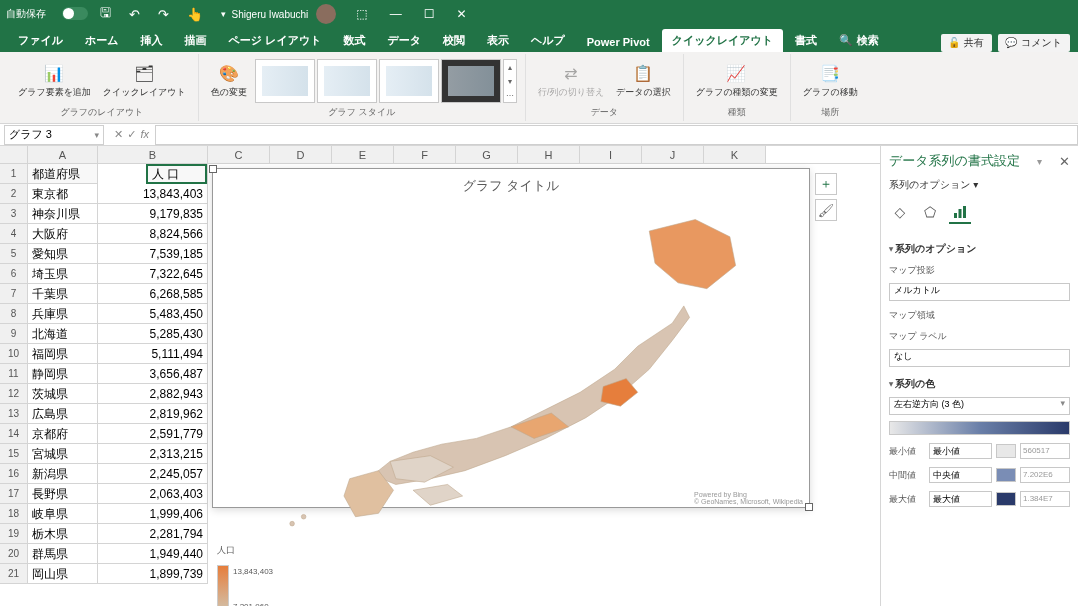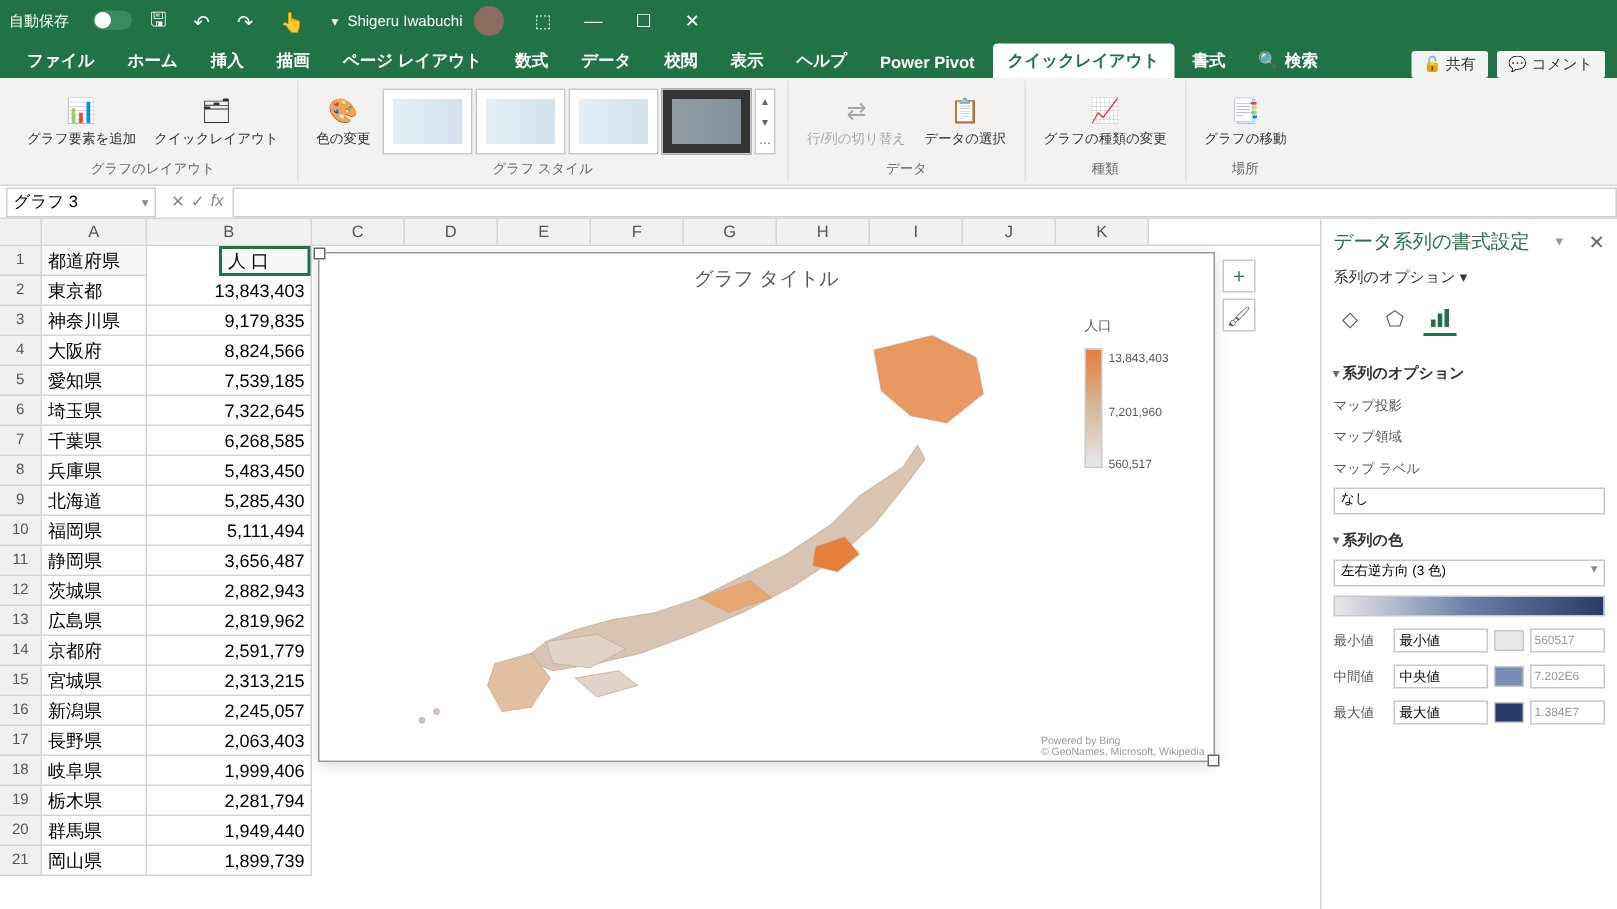--- a/index.html
+++ b/index.html
@@ -67,21 +67,21 @@
 .cell.num { text-align: right; }
 .cell.header-cell { background: #f8f8f8; font-weight: 500; }
 .cell.selected { border: 2px solid #217346; line-height: 16px; margin-left: 48px; }
 
 
 .chart-obj { position: absolute; left: 212px; top: 22px; width: 598px; height: 340px; border: 1px solid #999; background: #fff; box-shadow: 0 2px 8px rgba(0,0,0,0.15); }
 .chart-obj::before, .chart-obj::after { content: ''; position: absolute; width: 6px; height: 6px; background: #fff; border: 1px solid #666; }
 .chart-obj::before { top: -4px; left: -4px; }
 .chart-obj::after { bottom: -4px; right: -4px; }
 .chart-title { text-align: center; font-size: 13px; color: #595959; padding: 8px 0; }
-.chart-body { display: flex; height: calc(100% - 44px); }
+.chart-body { display: flex; height: calc(100% - 44px); flex-direction: column; }
 .map-area { flex: 1; position: relative; padding: 4px 10px; }
 .legend-area { width: 90px; padding: 8px 4px; font-size: 8px; color: #595959; }
 .legend-title { font-size: 9px; margin-bottom: 4px; }
 .legend-bar { width: 12px; height: 80px; background: linear-gradient(180deg, #e67e3c 0%, #d4b89c 50%, #e8e8e8 100%); margin: 4px 0; border: 1px solid #ccc; }
 .legend-labels { display: flex; flex-direction: column; justify-content: space-between; height: 80px; font-size: 8px; margin-left: 16px; margin-top: -82px; }
 .chart-footer { position: absolute; bottom: 2px; right: 6px; font-size: 7px; color: #999; }
 .chart-side-btns { position: absolute; right: -28px; top: 4px; display: flex; flex-direction: column; gap: 4px; }
 .chart-side-btn { width: 22px; height: 22px; border: 1px solid #c8c8c8; background: #fff; display: flex; align-items: center; justify-content: center; font-size: 13px; color: #666; cursor: pointer; }
 
 
@@ -386,20 +386,21 @@
         <svg width="16" height="16" viewBox="0 0 16 16">
             <rect x="2" y="9" width="3" height="5" fill="#217346"></rect>
             <rect x="6.5" y="5" width="3" height="9" fill="#217346"></rect>
             <rect x="11" y="2" width="3" height="12" fill="#217346"></rect>
           </svg>
       </div>
     </div>
 
     <div class="section-head">系列のオプション</div>
     <div class="field-label">マップ投影</div>
+    <div class="field-input">メルカトル</div>
     <div class="field-label">マップ領域</div>
     <div class="field-label">マップ ラベル</div>
     <div class="field-input">なし</div>
 
     <div class="section-head">系列の色</div>
     <div class="field-input"><span>左右逆方向 (3 色)</span> <span style="float:right;color:#888">▾</span></div>
     <div class="gradient-preview"></div>
 
     <div class="color-row">
       <span class="lbl">最小値</span>

